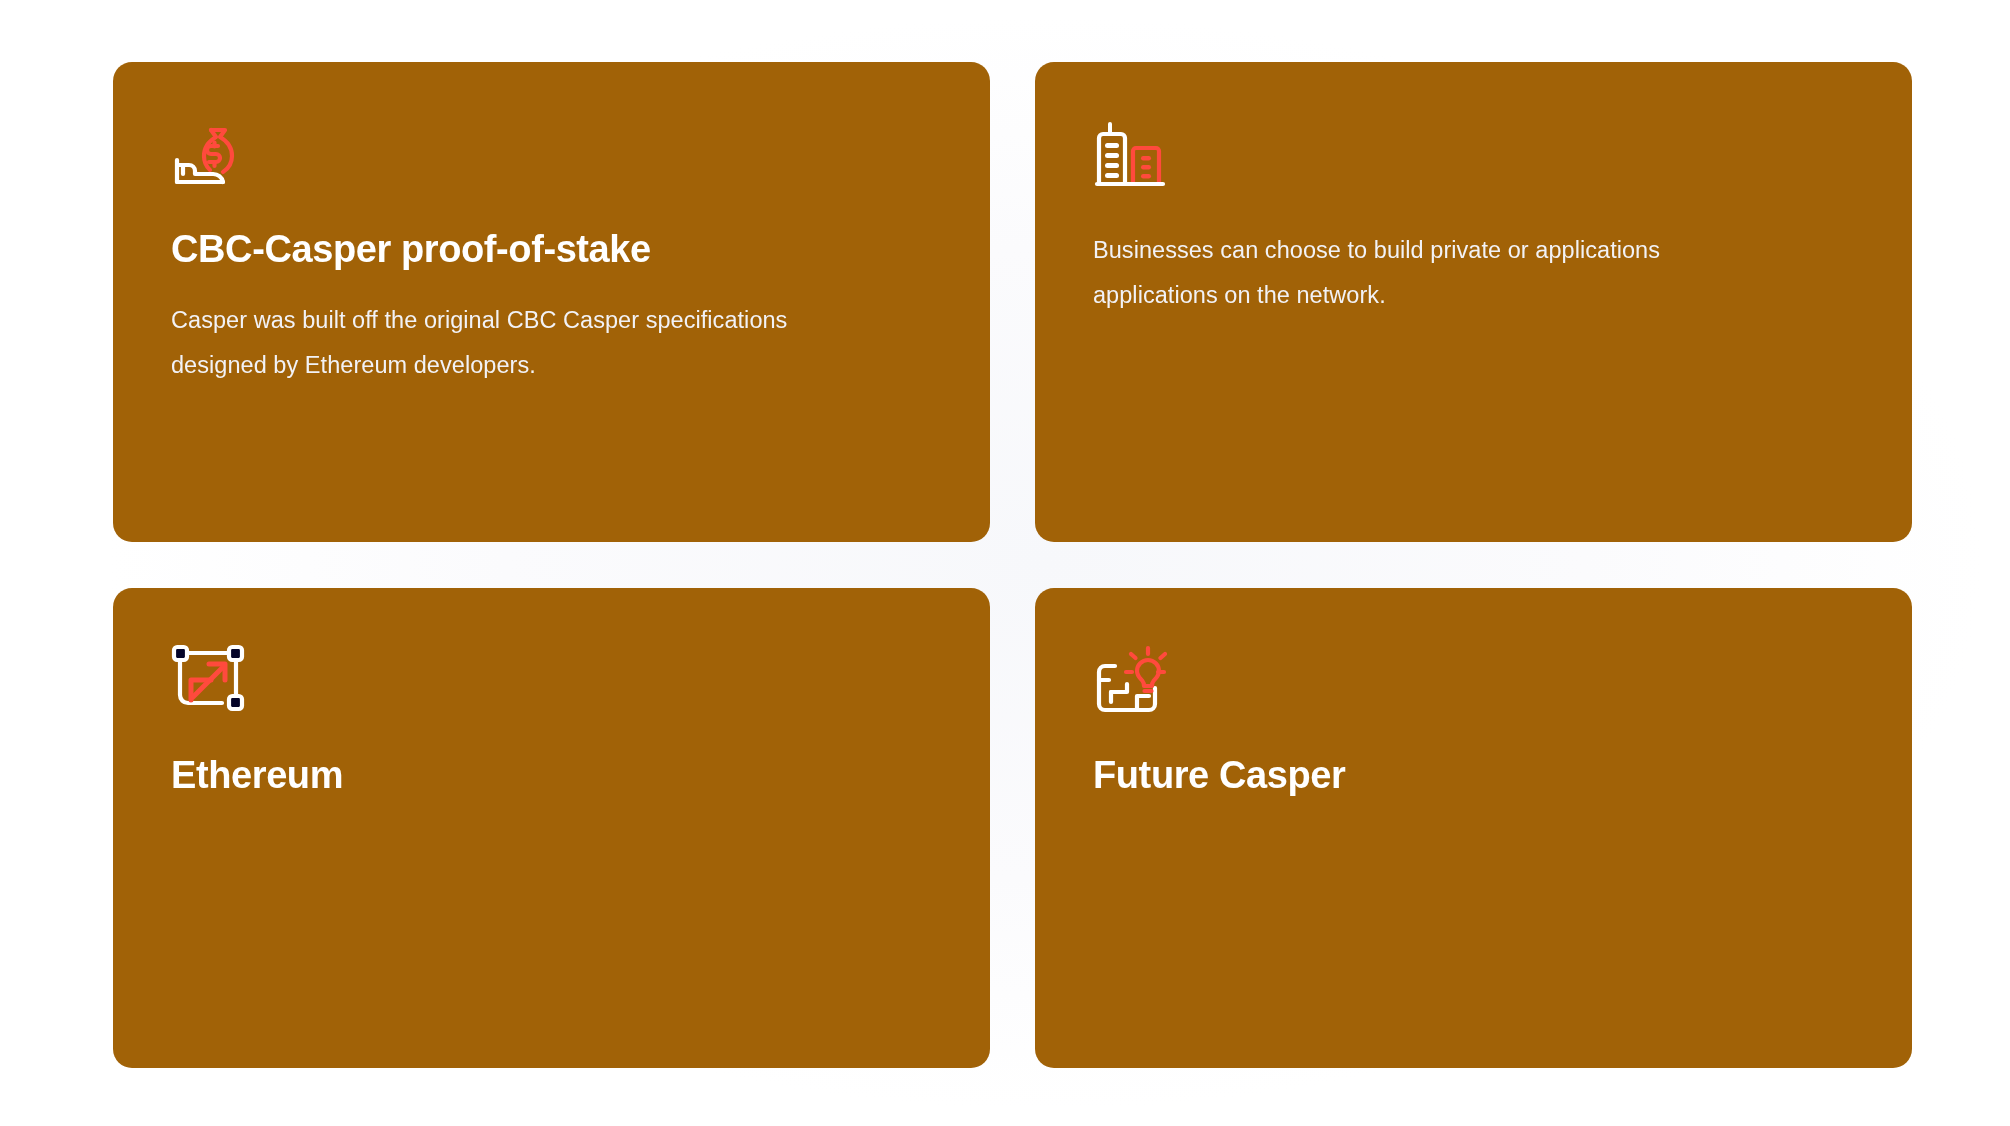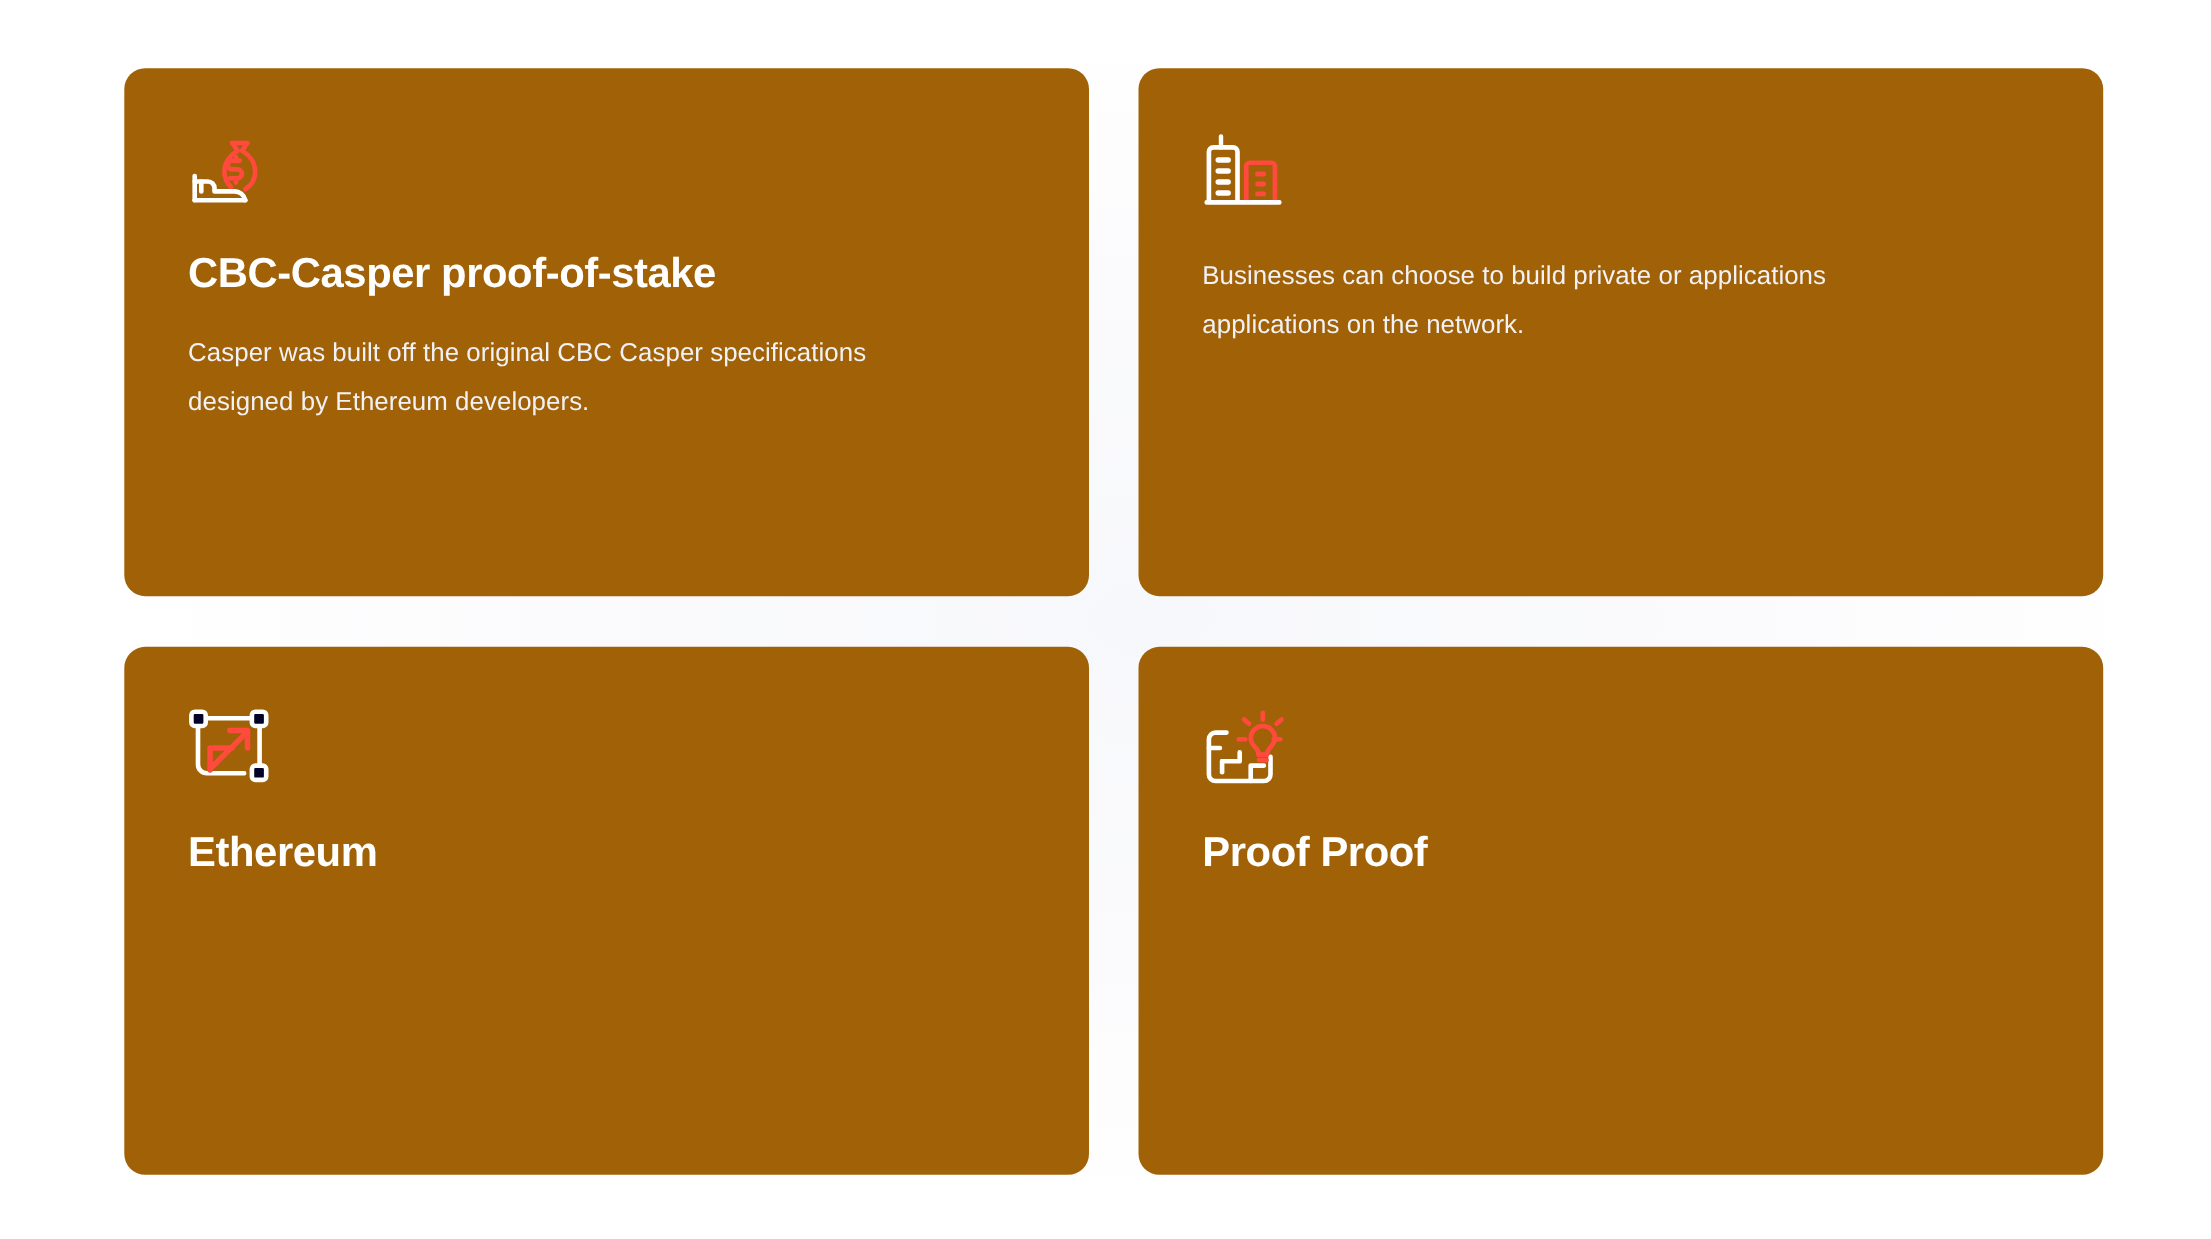--- a/index.html
+++ b/index.html
@@ -156,16 +156,16 @@
         <path d="M44 27 a11 11 0 0 1 22 0 c0 5 -3.5 7.5 -5.5 10 -1.5 1.8 -1.5 3.5 -1.5 5 h-8 c0 -1.5 0 -3.2 -1.5 -5 -2 -2.5 -5.5 -5 -5.5 -10 z" stroke="#ff4a3d" stroke-width="4.2" stroke-linejoin="round"></path>
         <path d="M51.5 47 h7" stroke="#ff4a3d" stroke-width="4.2" stroke-linecap="round"></path>
 
         <path d="M55 4 v6" stroke="#ff4a3d" stroke-width="4.2" stroke-linecap="round"></path>
         <path d="M38 10 l4.5 4" stroke="#ff4a3d" stroke-width="4.2" stroke-linecap="round"></path>
         <path d="M72 10 l-4.5 4" stroke="#ff4a3d" stroke-width="4.2" stroke-linecap="round"></path>
         <path d="M33 28 h6" stroke="#ff4a3d" stroke-width="4.2" stroke-linecap="round"></path>
         <path d="M71 28 h-6" stroke="#ff4a3d" stroke-width="4.2" stroke-linecap="round"></path>
       </svg>
     </span>
-    <div class="card-title">Proof Proof</div>
+    <div class="card-title">Future Casper</div>
   </div>
 
 </div>
 
 </body></html>

